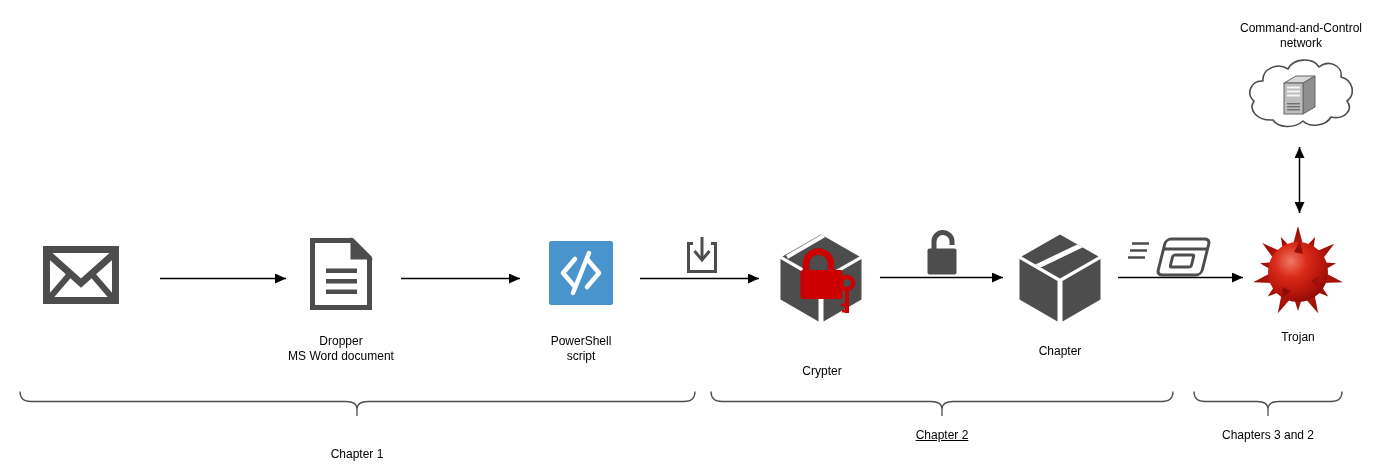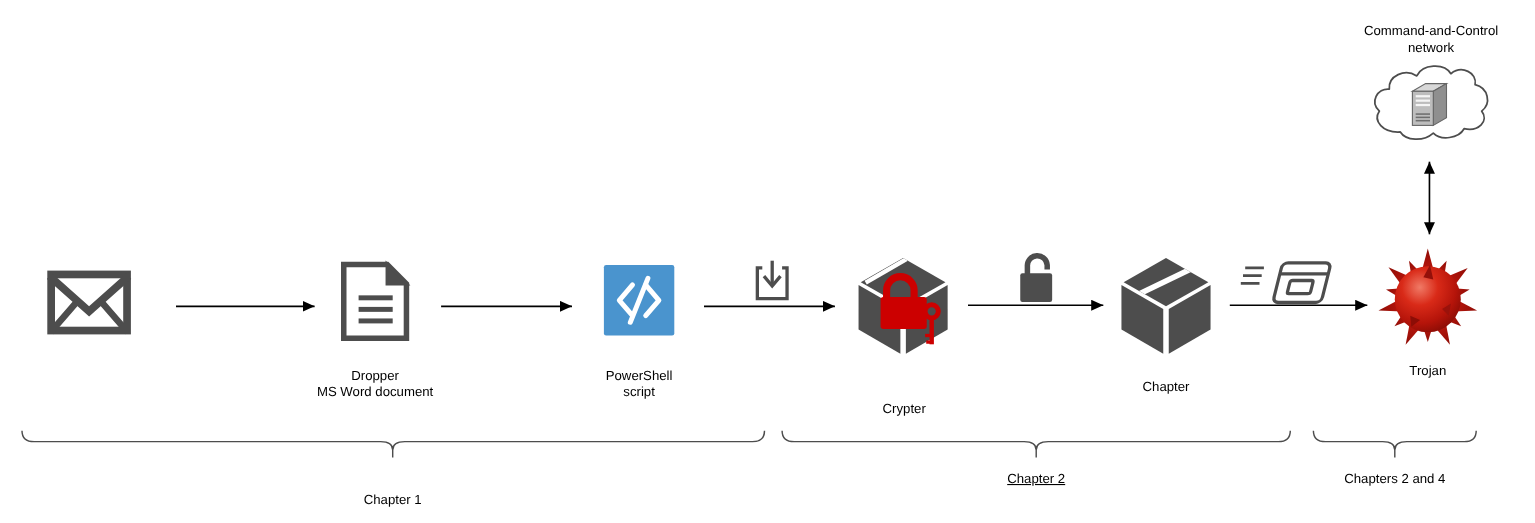--- a/index.html
+++ b/index.html
@@ -167,15 +167,15 @@
 MS Word document</div>
   <div class="lbl" style="left:511px; top:334px; width:140px;">PowerShell
 script</div>
   <div class="lbl" style="left:752px; top:344px; width:140px;margin-top:20px;">Crypter</div>
   <div class="lbl" style="left:990px; top:344px; width:140px;">Chapter</div>
   <div class="lbl" style="left:1228px;top:330px; width:140px;">Trojan</div>
   <div class="lbl" style="left:1221px;top:21px;  width:160px;">Command-and-Control
 network</div>
   <div class="lbl" style="left:277px; top:447px; width:160px;">Chapter 1</div>
   <div class="lbl" style="left:862px; top:428px; width:160px;text-decoration:underline;">Chapter 2</div>
-  <div class="lbl" style="left:1183px;top:428px; width:170px;">Chapters 2 and 4</div>
+  <div class="lbl" style="left:1183px;top:428px; width:170px;">Chapters 3 and 2</div>
 
 </div>
 
 </body></html>

